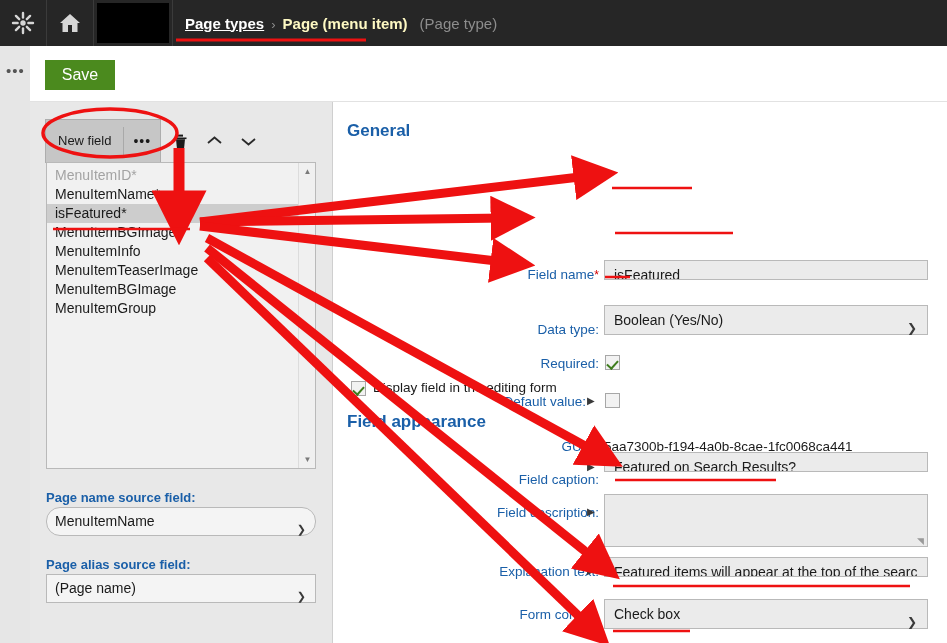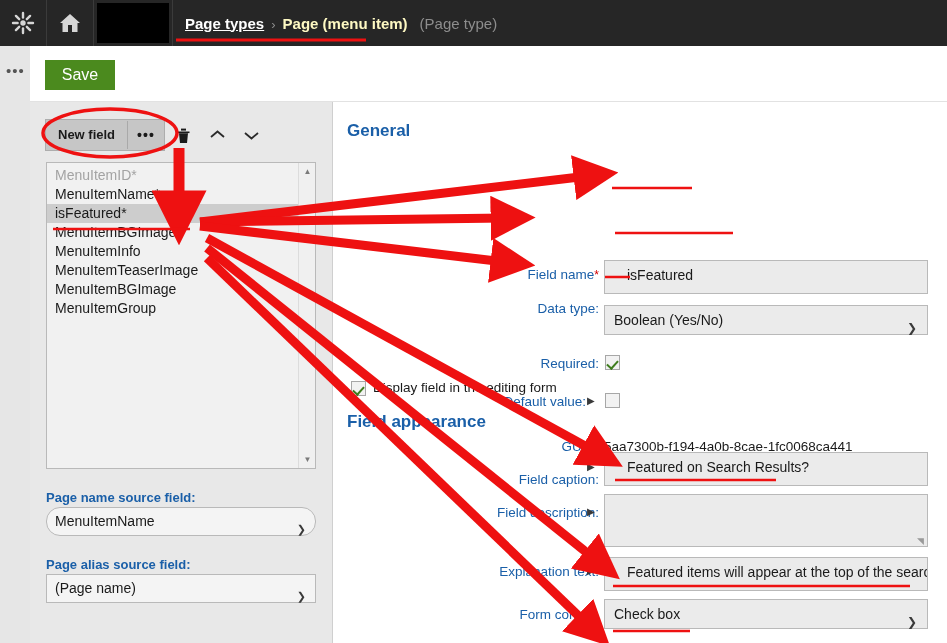--- a/index.html
+++ b/index.html
@@ -88,26 +88,25 @@
     position: absolute; left: 30px; top: 102px;
     width: 303px; height: 541px;
     background: #e8e8e8;
     border-right: 1px solid #cfcfcf;
   }
   .field-toolbar {
     position: absolute; left: 15px; top: 17px;
     display: flex; align-items: center;
   }
   .newfield-btn {
-    height: 32px;
+    height: 44px;
     background: #c6c6c6;
     border: 1px solid #adadad;
     display: flex; align-items: center;
     cursor: pointer;
-    font-weight: bold;
   }
   .newfield-label {
     padding: 0 12px;
     font-size: 13px;
     color: #1a1a1a;
     line-height: 28px;
   }
   .newfield-split {
     width: 1px; height: 28px; background: #a9a9a9;
   }
@@ -198,25 +197,25 @@
     white-space: nowrap;
     padding-left: 8px;
   }
   .f-req { color: #d40000; font-size: 12px; }
   .f-tri {
     position: absolute;
     color: #3a3a3a; font-size: 10px;
   }
   .f-input {
     position: absolute;
-    height: 34px;
+    height: 20px;
     background: #ebebeb;
     border: 1px solid #b9b9b9;
     font-size: 14px; color: #1a1a1a;
-    padding-left: 22px;
+    padding-left: 9px;
     line-height: 28px;
     white-space: nowrap;
     overflow: hidden;
     font-family: "Liberation Sans", sans-serif;
   }
   .f-select {
     position: absolute;
     height: 30px;
     background: #ebebeb;
     border: 1px solid #b9b9b9;
@@ -381,21 +380,21 @@
 
   <div class="form-panel">
 
     <div class="sec-title" style="left:13px; top:19px;">General</div>
 
     <div class="f-label" style="right:348px; top:165px;">
       <span>Field name</span><span class="f-req">*</span>
     </div>
     <div class="f-input" style="left:270px; top:158px; width:324px;">isFeatured</div>
 
-    <div class="f-label" style="right:348px; top:199px;">Data type:</div>
+    <div class="f-label" style="right:348px; top:220px;">Data type:</div>
     <div class="f-select" style="left:270px; top:203px; width:324px;">
       <span>Boolean (Yes/No)</span>
       <span class="chev">❯</span>
     </div>
 
     <div class="f-label" style="right:348px; top:254px;">Required:</div>
     <div class="f-checkbox checked" style="left:271px; top:253px;"></div>
 
     <div class="f-label" style="right:361px; top:292px;">Default value:</div>
     <div class="f-tri" style="left:253px; top:293px;">▶</div>

